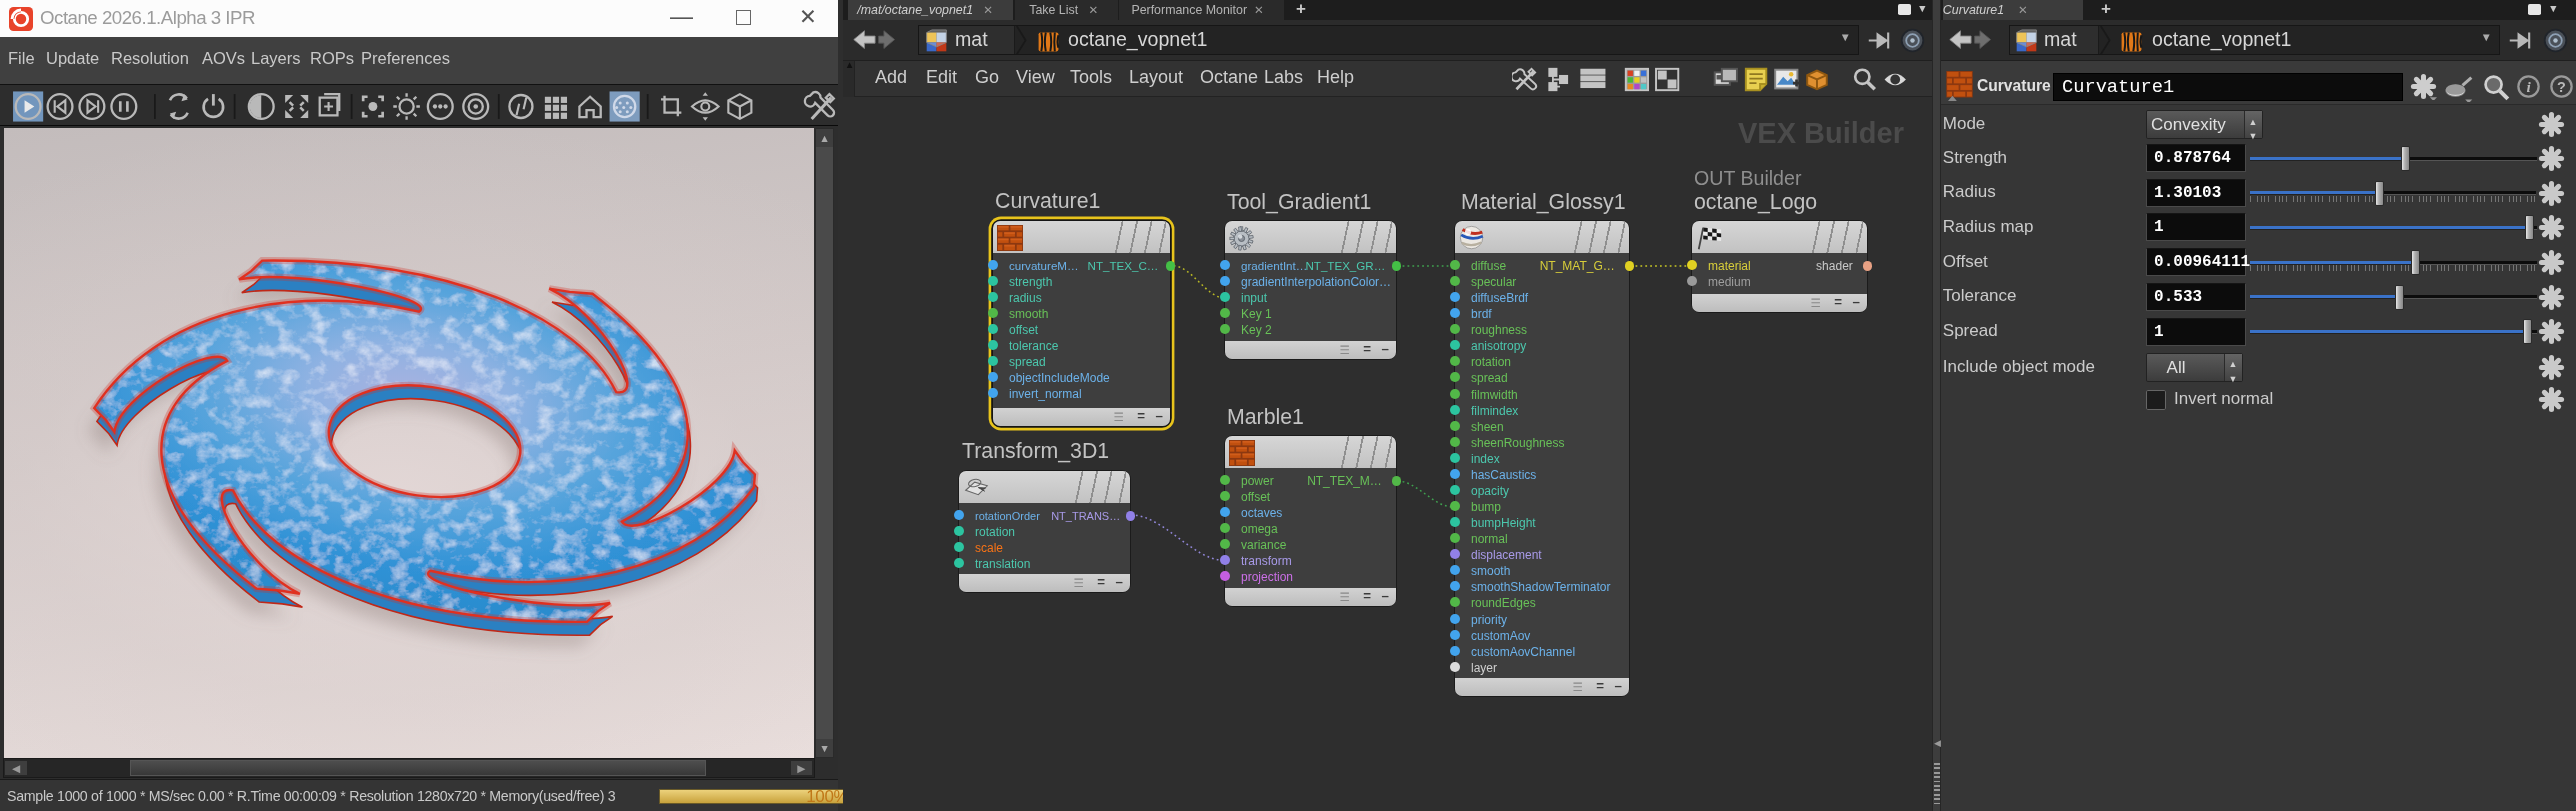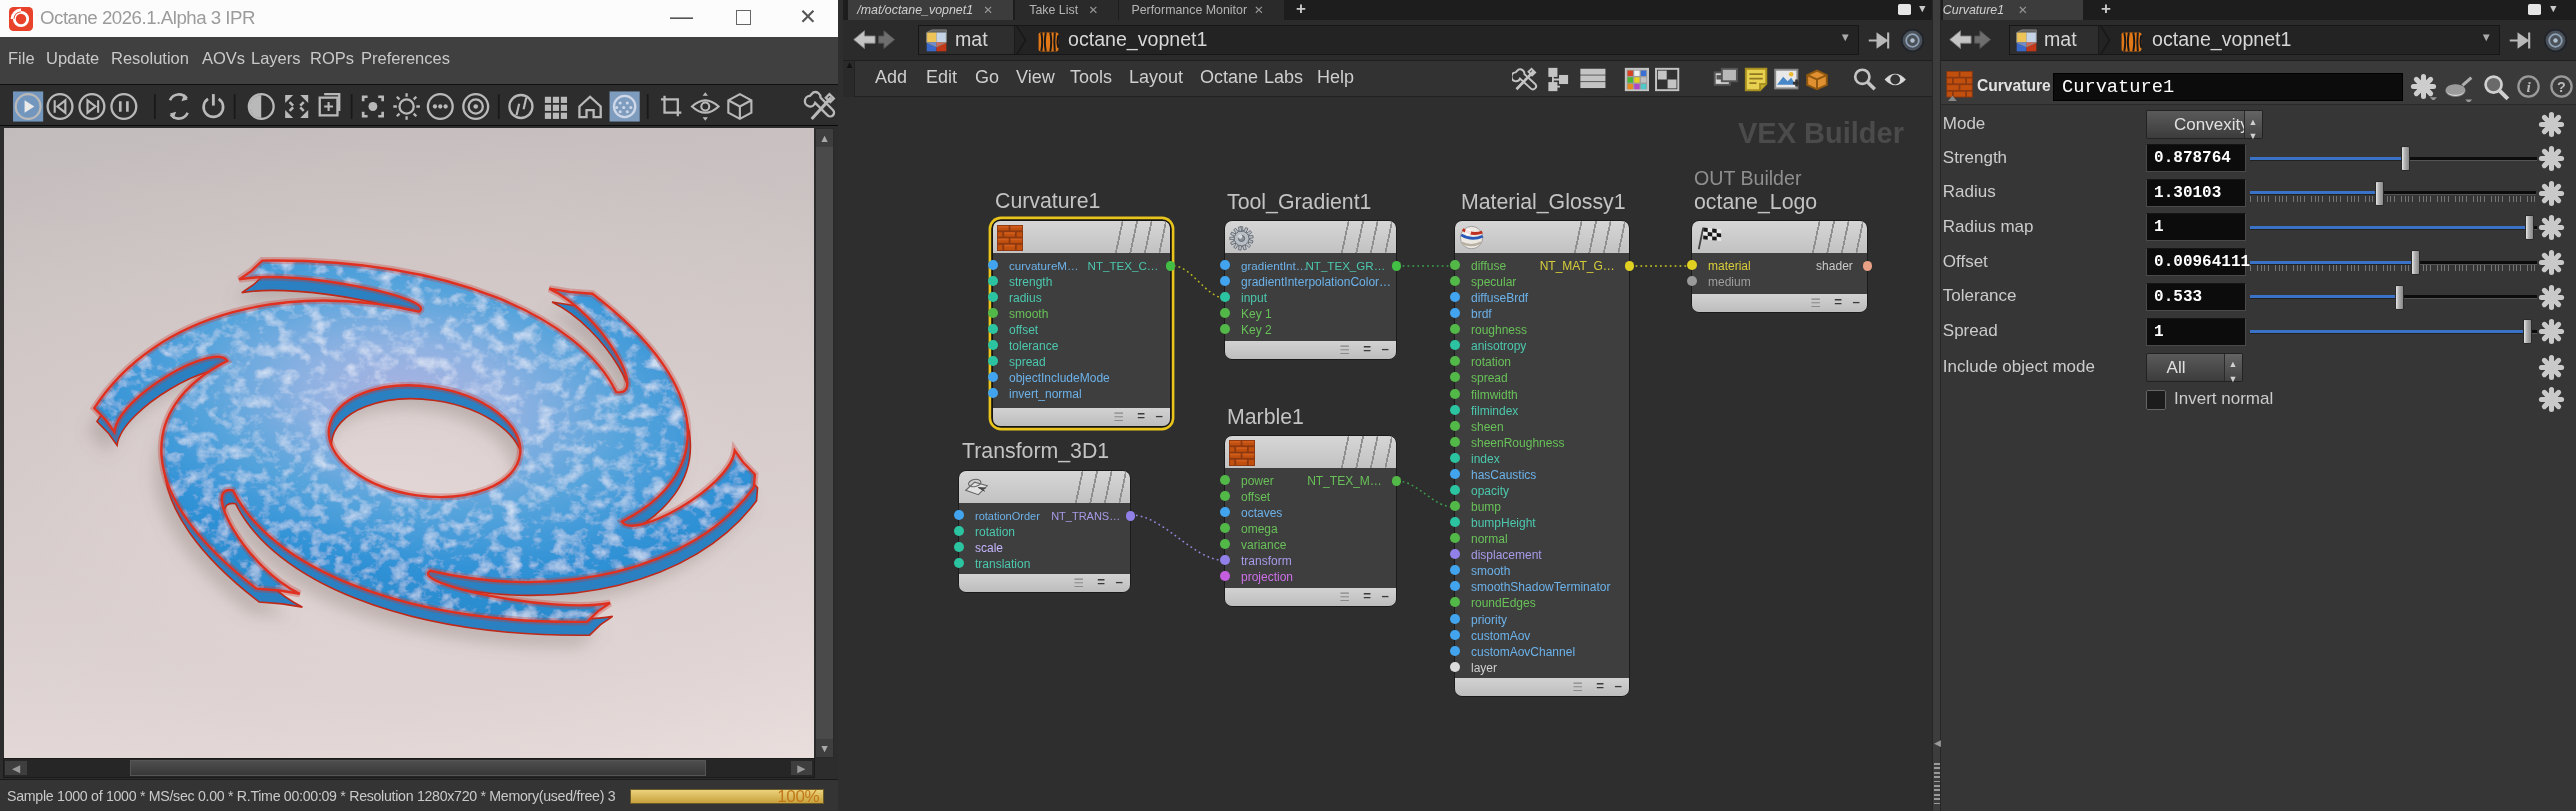--- a/index.html
+++ b/index.html
@@ -219,21 +219,21 @@
     <div class="abs" style="left:0;bottom:0;width:17px;height:18px;background:#3e3e3e;color:#a9a9a9;font-size:10.7px;text-align:center;line-height:18px">▼</div>
   </div>
 
   <div class="abs" style="left:2.7px;top:758px;width:812px;height:19.6px;background:#262626;border:0.9px solid #1a1a1a">
     <div class="abs" style="left:1.8px;top:1.8px;width:21.3px;height:14.2px;background:#3e3e3e;color:#999;font-size:10.7px;text-align:center;line-height:14.2px">◀</div>
     <div class="abs" style="right:1.8px;top:1.8px;width:21.3px;height:14.2px;background:#3e3e3e;color:#999;font-size:10.7px;text-align:center;line-height:14.2px">▶</div>
     <div class="abs" style="left:126px;top:0.9px;width:576px;height:16px;background:linear-gradient(#4e4e4e,#383838);border:0.9px solid #555"></div>
   </div>
   <div class="abs" id="octstatus">
     <span class="abs" style="left:7.1px;top:8px">Sample 1000 of 1000 * MS/sec 0.00 * R.Time 00:00:09 * Resolution 1280x720 * Memory(used/free) 3</span>
-    <div class="abs" style="left:630px;top:9px;width:194px;height:15px;background:linear-gradient(#ecd27c,#c8a23c);border:0.9px solid #6a5a28">
+    <div class="abs" style="left:659px;top:9px;width:194px;height:15px;background:linear-gradient(#ecd27c,#c8a23c);border:0.9px solid #6a5a28">
       <span class="abs" style="right:3.6px;top:-2.7px;color:#c07818;font-size:17px">100%</span>
     </div>
   </div>
 </div>
 
 <div class="abs" id="netpanel">
   <div class="abs tabbar" style="left:0;top:0;width:1089px">
     <div class="tab" style="left:5.3px;width:165px;padding-left:9px">/mat/octane_vopnet1&nbsp;&nbsp;&nbsp;<span class="tabx">✕</span></div>
     <div class="tab plain" style="left:172px;width:103px;padding-left:14.2px">Take List&nbsp;&nbsp;&nbsp;<span class="tabx">✕</span></div>
     <div class="tab plain" style="left:276px;width:165px;padding-left:12.4px">Performance Monitor&nbsp;&nbsp;<span class="tabx">✕</span></div>
@@ -525,21 +525,21 @@
           <path d="M 3 17 L 13 8 L 27 12 L 17 22 Z" fill="#e2e2e2" stroke="#666" stroke-width="1.2"></path>
           <ellipse cx="13" cy="9" rx="7" ry="4" fill="none" stroke="#666" stroke-width="1.2" transform="rotate(-12 13 9)"></ellipse>
           <path d="M 17 14 L 24 18 L 21 15.5 L 25 14.5 Z" fill="#444" stroke="#444"></path>
         </svg>
         <div class="hlines"></div>
       </div>
   <div class="nrow" style="left:16px;top:37px;color:#6cb2ea;font-size:11px">rotationOrder</div>
   <div class="dot" style="left:-5.3px;top:39px;background:#42a4ee"></div>
   <div class="nrow" style="left:16px;top:53px;color:#4cc8ae">rotation</div>
   <div class="dot" style="left:-5.3px;top:55px;background:#2cc4a0"></div>
-  <div class="nrow" style="left:16px;top:69px;color:#c4b5fd">scale</div>
+  <div class="nrow" style="left:16px;top:69px;color:#f97316">scale</div>
   <div class="dot" style="left:-5.3px;top:71px;background:#2cc4a0"></div>
   <div class="nrow" style="left:16px;top:85px;color:#4cc8ae">translation</div>
   <div class="dot" style="left:-5.3px;top:87px;background:#2cc4a0"></div>
   <div class="nrow" style="right:9.8px;top:37px;color:#a89ae8;font-size:11px">NT_TRANS…</div>
   <div class="dot" style="right:-5.3px;top:40px;background:#9180e8"></div>
   <div class="nfoot">
         <span style="position:absolute;right:46px;top:1.8px;color:#8a8a8a;font-size:11.6px">☰</span>
         <span style="position:absolute;right:25px;top:0px;color:#3a3a3a;font-size:13.3px;font-weight:bold">=</span>
         <span style="position:absolute;right:7.1px;top:0px;color:#3a3a3a;font-size:13.3px;font-weight:bold">–</span>
       </div>
@@ -744,21 +744,21 @@
         <text x="15" y="21" text-anchor="middle" font-size="17" font-style="italic" font-weight="bold" fill="#b9b9b9" font-family="Liberation Serif">i</text>
       </svg>
     <svg class="abs" style="left:607px;top:12.4px" width="27" height="27" viewBox="0 0 30 30">
         <circle cx="15" cy="15" r="12.5" fill="#9a9a9a"></circle>
         <circle cx="15" cy="15" r="10" fill="#3a3a3a"></circle>
         <text x="15" y="21" text-anchor="middle" font-size="16" font-weight="bold" fill="#b9b9b9" font-family="Liberation Sans">?</text>
       </svg>
   </div>
   <div id="paramrows" class="abs" style="left:0;top:105px;width:635px;height:707px">
   <div class="plabel" style="left:1.8px;width:187px;top:9px">Mode</div>
-      <div class="abs" style="left:205px;top:5.3px;width:117px;height:28.5px;background:linear-gradient(#5a5a5a,#3c3c3c);border:0.9px solid #222;border-radius:1.8px;color:#e0e0e0;font-size:17px;line-height:27px;padding-left:27px">Convexity<div class="abs" style="right:0;top:0;width:18px;height:27px;border-left:0.9px solid #2a2a2a;background:linear-gradient(#646464,#424242)">
+      <div class="abs" style="left:205px;top:5.3px;width:117px;height:28.5px;background:linear-gradient(#5a5a5a,#3c3c3c);border:0.9px solid #222;border-radius:1.8px;color:#e0e0e0;font-size:17px;line-height:27px;padding-left:4px">Convexity<div class="abs" style="right:0;top:0;width:18px;height:27px;border-left:0.9px solid #2a2a2a;background:linear-gradient(#646464,#424242)">
           <span class="abs" style="left:3.6px;top:-2.7px;font-size:9px;color:#d0d0d0">▲</span>
           <span class="abs" style="left:3.6px;top:11.6px;font-size:9px;color:#d0d0d0">▼</span>
         </div></div>
       <svg class="abs gearstar" style="left:597px;top:6.2px" viewBox="0 0 30 30">
         <g fill="#c9c9c9">
           <circle cx="15" cy="15" r="7"></circle>
           <rect x="12.2" y="1" width="5.6" height="28" rx="2.8"></rect>
           <rect x="12.2" y="1" width="5.6" height="28" rx="2.8" transform="rotate(45 15 15)"></rect>
           <rect x="12.2" y="1" width="5.6" height="28" rx="2.8" transform="rotate(90 15 15)"></rect>
           <rect x="12.2" y="1" width="5.6" height="28" rx="2.8" transform="rotate(135 15 15)"></rect>

